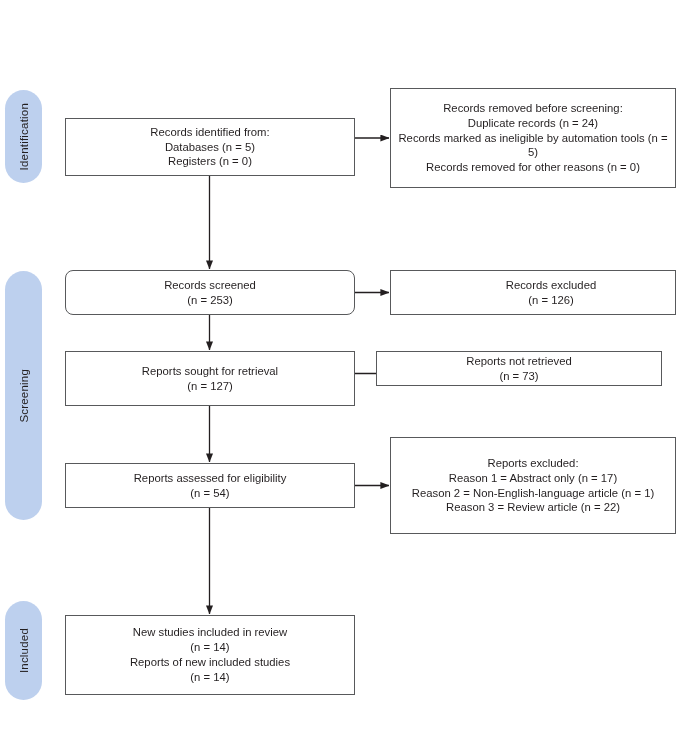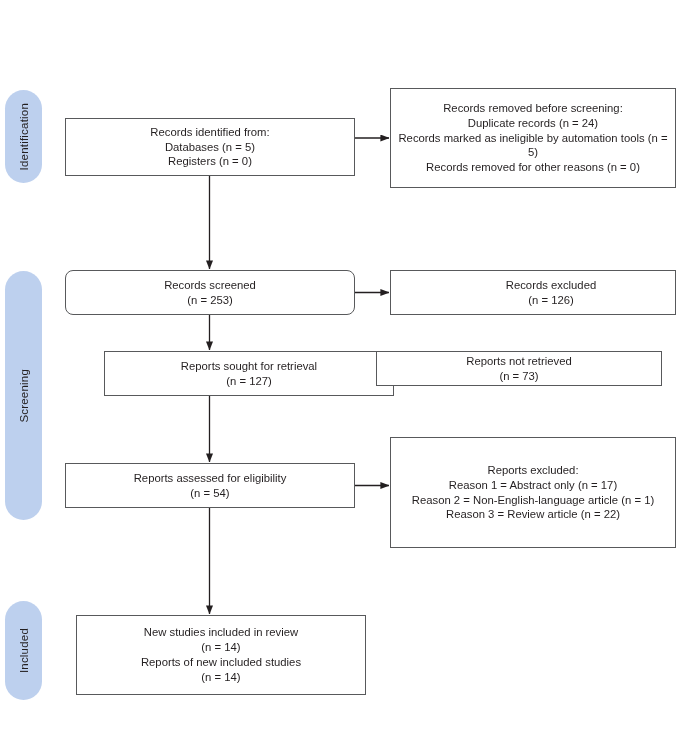--- a/index.html
+++ b/index.html
@@ -87,25 +87,25 @@
     text-align: center;
     color: #231f20;
     white-space: pre-line;
   }
 
   
   #node-identified      { left: 65px;  top: 118px; width: 290px; height: 58px; }
   #node-removed         { left: 390px; top: 88px;  width: 286px; height: 100px; }
   #node-screened        { left: 65px;  top: 270px; width: 290px; height: 45px; border-radius: 8px; }
   #node-excluded        { left: 390px; top: 270px; width: 286px; height: 45px; padding-left: 42px; }
-  #node-sought          { left: 65px;  top: 351px; width: 290px; height: 45px; margin-left: 39px; }
+  #node-sought          { left: 65px;  top: 351px; width: 290px; height: 55px; }
   #node-notretrieved    { left: 376px; top: 351px; width: 286px; height: 35px; }
   #node-assessed        { left: 65px;  top: 463px; width: 290px; height: 45px; justify-content: center; }
-  #node-reportsexcluded { left: 390px; top: 437px; width: 286px; height: 111px; }
-  #node-included        { left: 65px;  top: 615px; width: 290px; height: 80px; margin-left: 11px; }
+  #node-reportsexcluded { left: 390px; top: 437px; width: 286px; height: 97px; }
+  #node-included        { left: 65px;  top: 615px; width: 290px; height: 80px; }
 
   
   #connectors {
     position: absolute;
     left: 0; top: 0;
     width: 687px;
     height: 731px;
     pointer-events: none;
   }
 </style>

